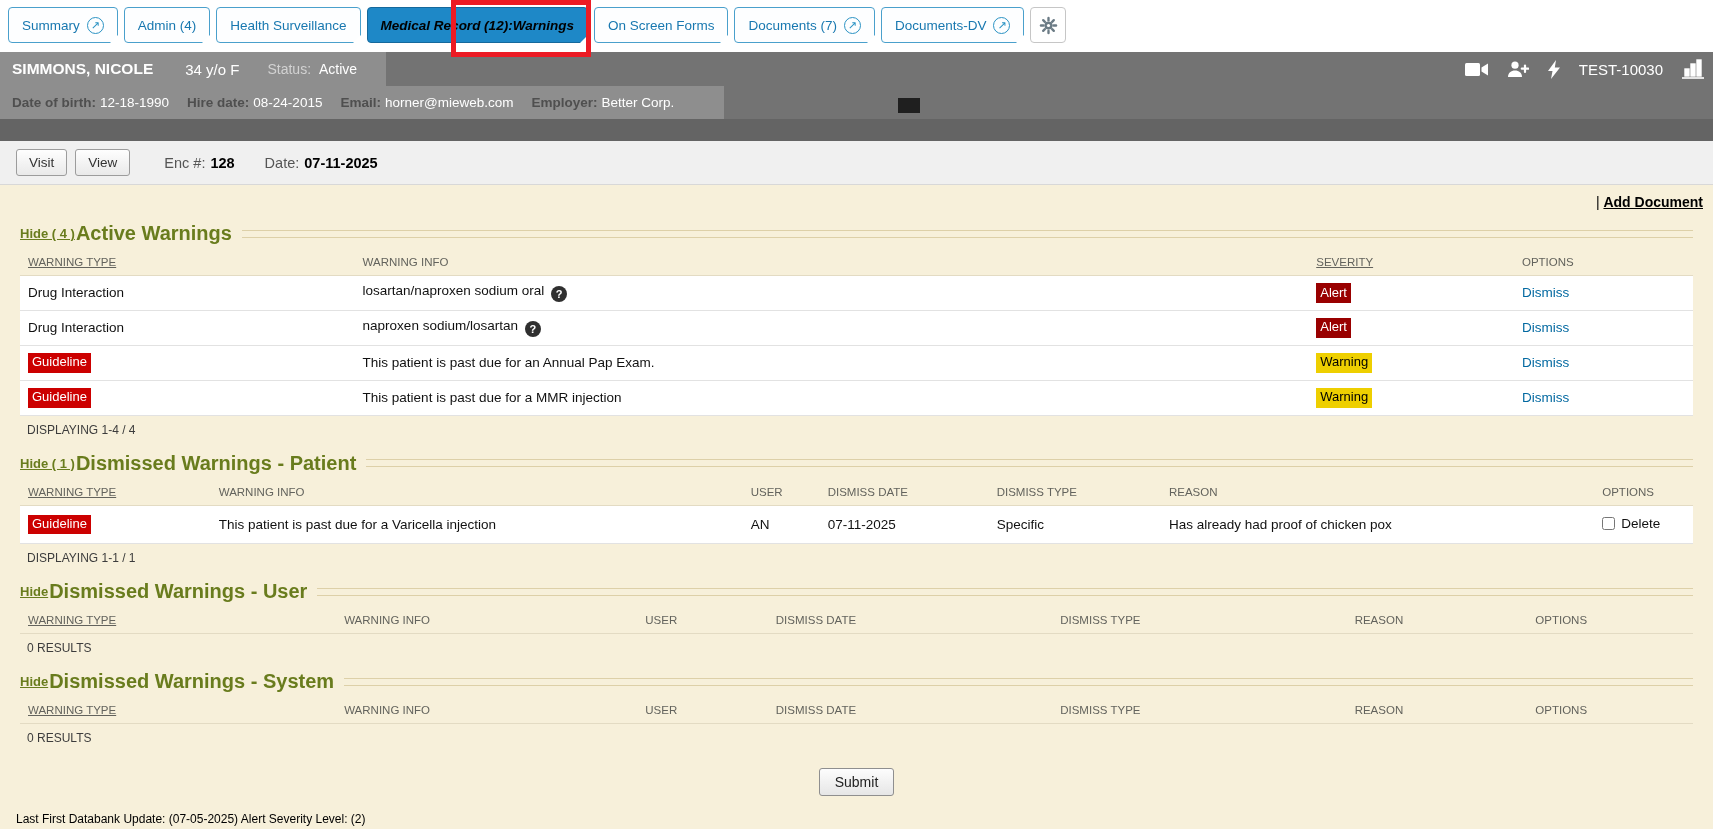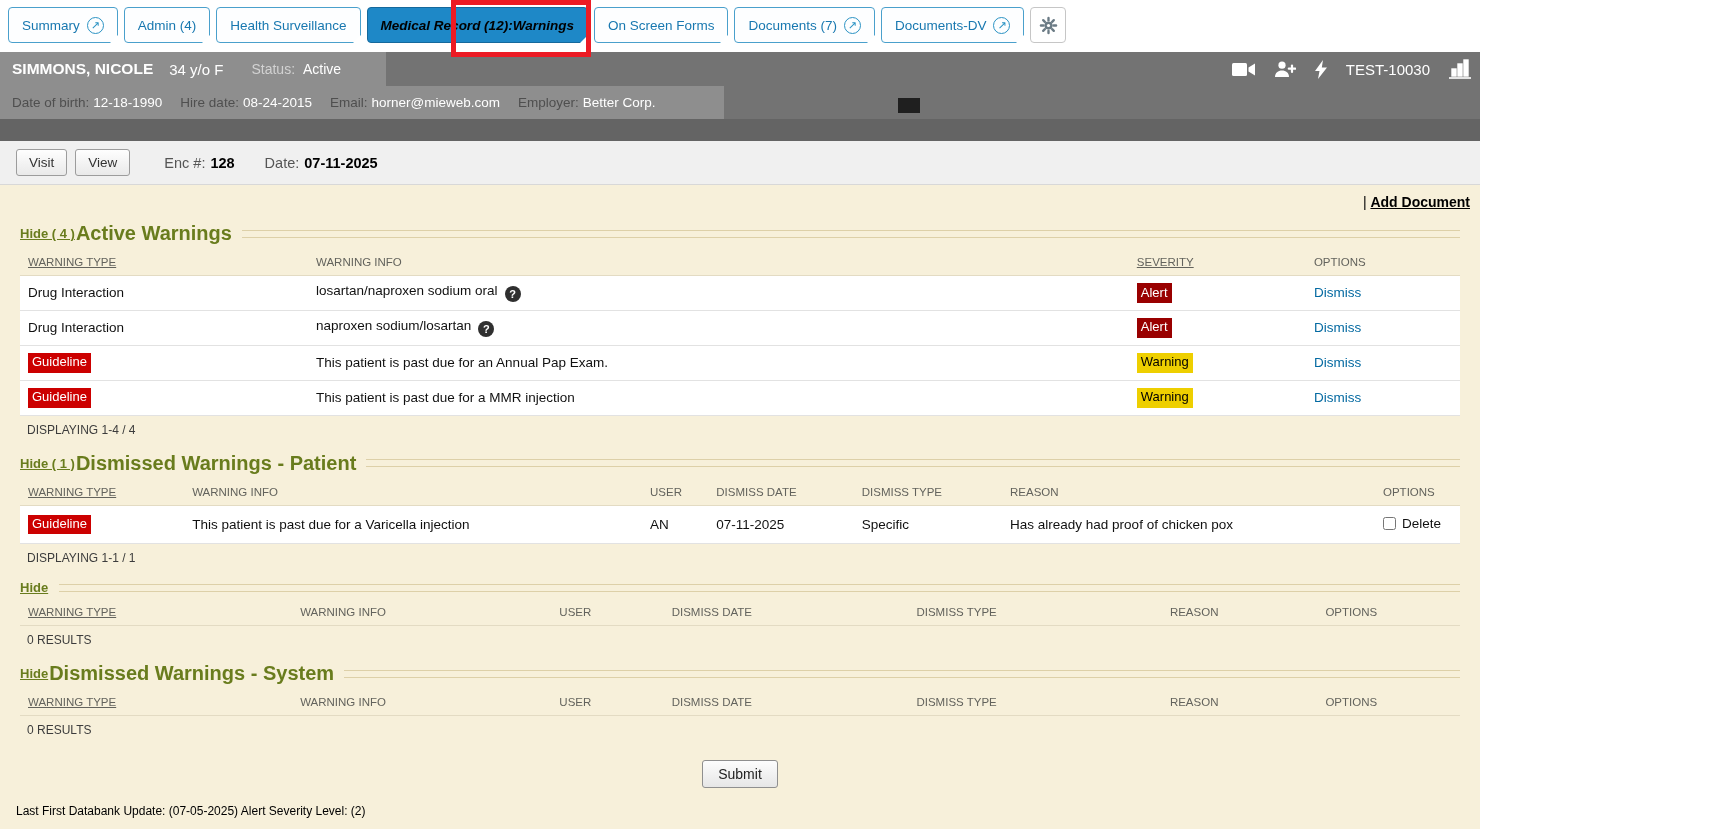--- a/index.html
+++ b/index.html
@@ -3,21 +3,21 @@
 <meta charset="utf-8">
 <style>
   * { box-sizing: border-box; margin: 0; padding: 0; }
   html, body { width: 1713px; height: 829px; }
   body {
     font-family: "Liberation Sans", "DejaVu Sans", sans-serif;
     background: #ffffff;
     overflow: hidden;
     position: relative;
   }
-  .screen { width: 1480px; height: 829px; position: relative; }
+  .screen { width: 1713px; height: 829px; position: relative; }
 
   
   .tabbar {
     height: 52px; background: #fff;
     display: flex; align-items: center; gap: 6px;
     padding: 6px 0 8px 8px; position: relative;
   }
   .tab {
     position: relative; display: flex; align-items: center; gap: 7px;
     height: 36px; padding: 0 13px;
@@ -52,32 +52,32 @@
     border: 5px solid var(--annotation-red, #ec1b24);
     z-index: 40; pointer-events: none;
   }
 
   
   .pheader { background: #737373; color: #fff; overflow: hidden; position: relative; }
   .prow1 { height: 34px; position: relative; display: flex; align-items: center; }
   .prow1 .lightseg { position: absolute; left: 0; top: 0; bottom: 0; width: 386px; background: #8e8e8e; }
   .prow1 > * { position: relative; z-index: 1; }
   .pname { font-size: 15.5px; font-weight: bold; margin-left: 12px; }
-  .page-sex { font-size: 15px; margin-left: 16px; }
+  .page-sex { font-size: 15px; margin-left: 32px; }
   .pstatus { margin-left: 28px; font-size: 14px; }
   .pstatus .lbl { color: #d2d2d2; }
   .pstatus .val { color: #fff; margin-left: 4px; }
   .picons { position: absolute; right: 14px; top: 0; height: 34px; display: flex; align-items: center; gap: 19px; z-index: 1; }
   .picon { display: flex; align-items: center; cursor: pointer; }
   .pid { font-size: 15px; }
   .picon.chart { margin-right: -7px; }
   .prow2 { height: 33px; position: relative; display: flex; align-items: center; font-size: 13.5px; }
   .prow2 .lightseg { position: absolute; left: 0; top: 0; bottom: 0; width: 724px; background: #8e8e8e; }
   .prow2 .fields { position: relative; z-index: 1; display: flex; gap: 18px; margin-left: 12px; }
-  .pfield .lbl { color: #4f4f4f; }
+  .pfield .lbl { color: #4f4f4f; font-weight: bold; }
   .pfield .val { color: #fff; margin-left: 4px; }
   .darkmark { position: absolute; left: 898px; top: 12px; width: 22px; height: 15px; background: #1f1f1f; z-index: 2; }
   .pband { height: 22px; background: #646464; }
 
   
   .visitbar {
     height: 44px; background: #f0f0f0; border-bottom: 1px solid #d8d8d8;
     display: flex; align-items: center; padding-left: 16px; gap: 8px;
   }
   .btn {
@@ -367,20 +367,21 @@
         </td>
       </tr>
       <tr class="footer-row">
         <td colspan="7">DISPLAYING 1-1 / 1</td>
       </tr>
     </tbody>
       </table>
 
     <div class="sechead">
       <span class="hide-link">Hide</span>
+      <span class="sec-title">Dismissed Warnings - User</span>
       <div class="sec-rule"></div>
     </div>
     <table class="wtable">
       <colgroup>
           <col style="width:18.9%">
           <col style="width:18%">
           <col style="width:7.8%">
           <col style="width:17%">
           <col style="width:17.6%">
           <col style="width:10.8%">

